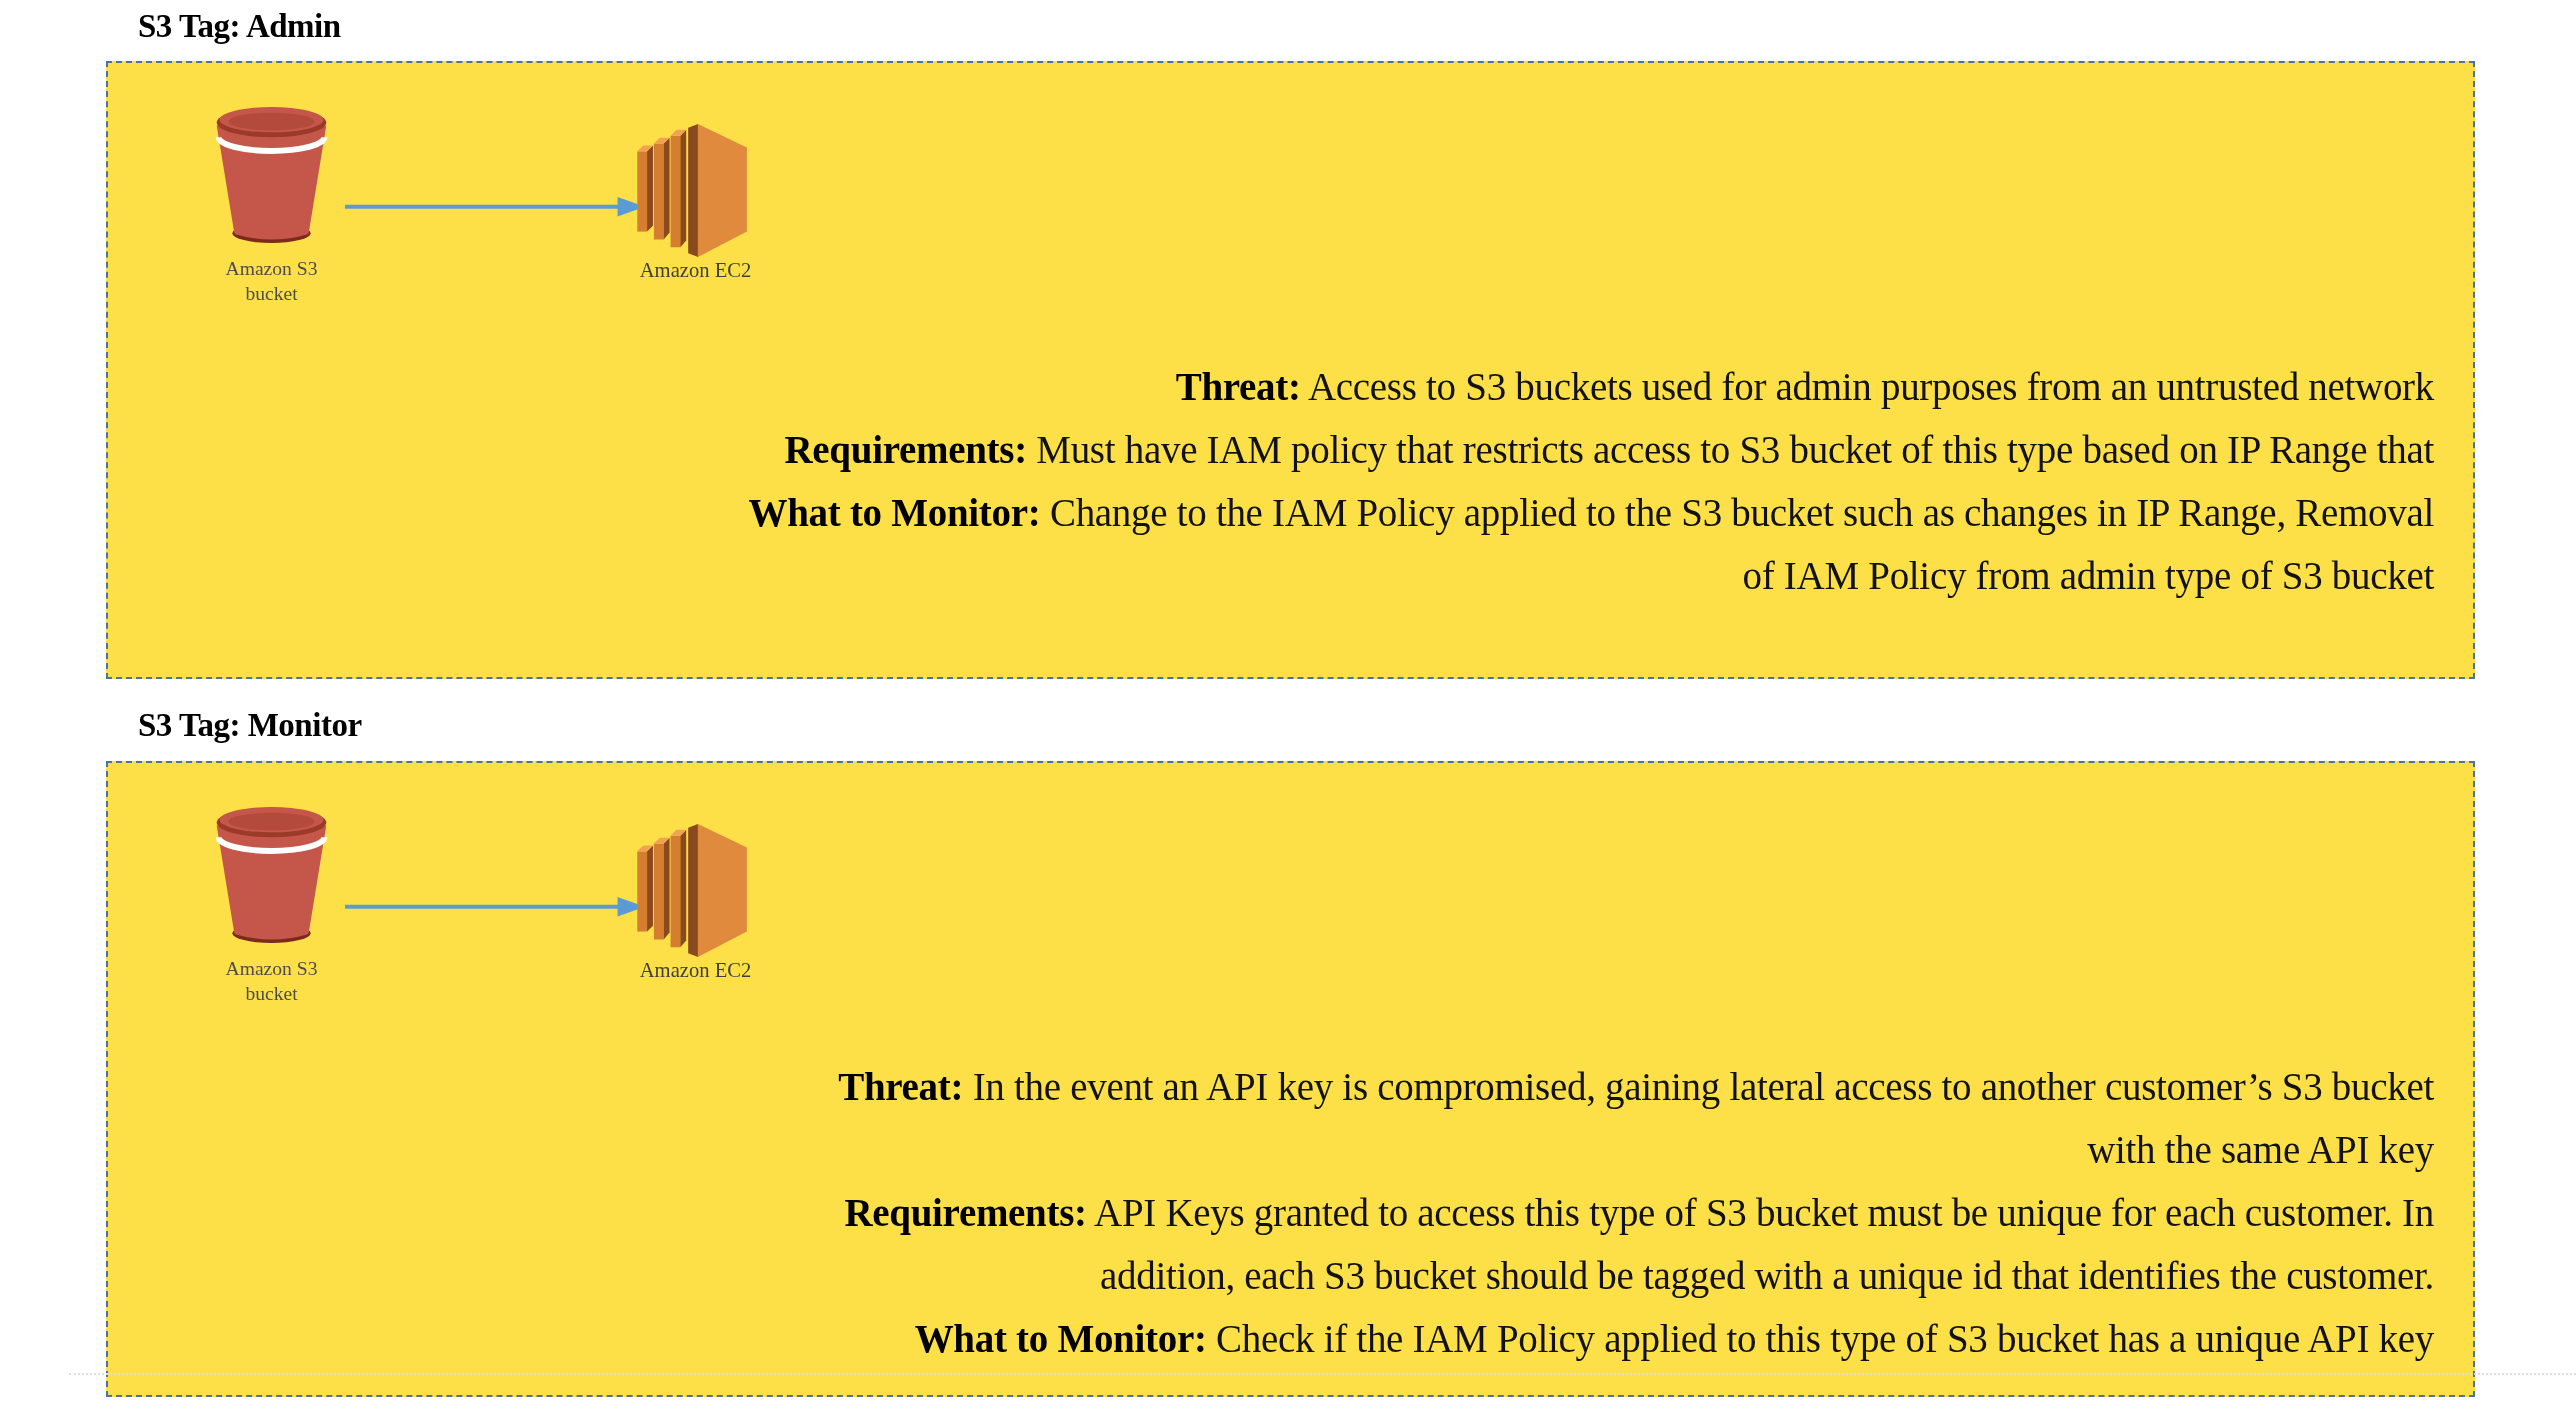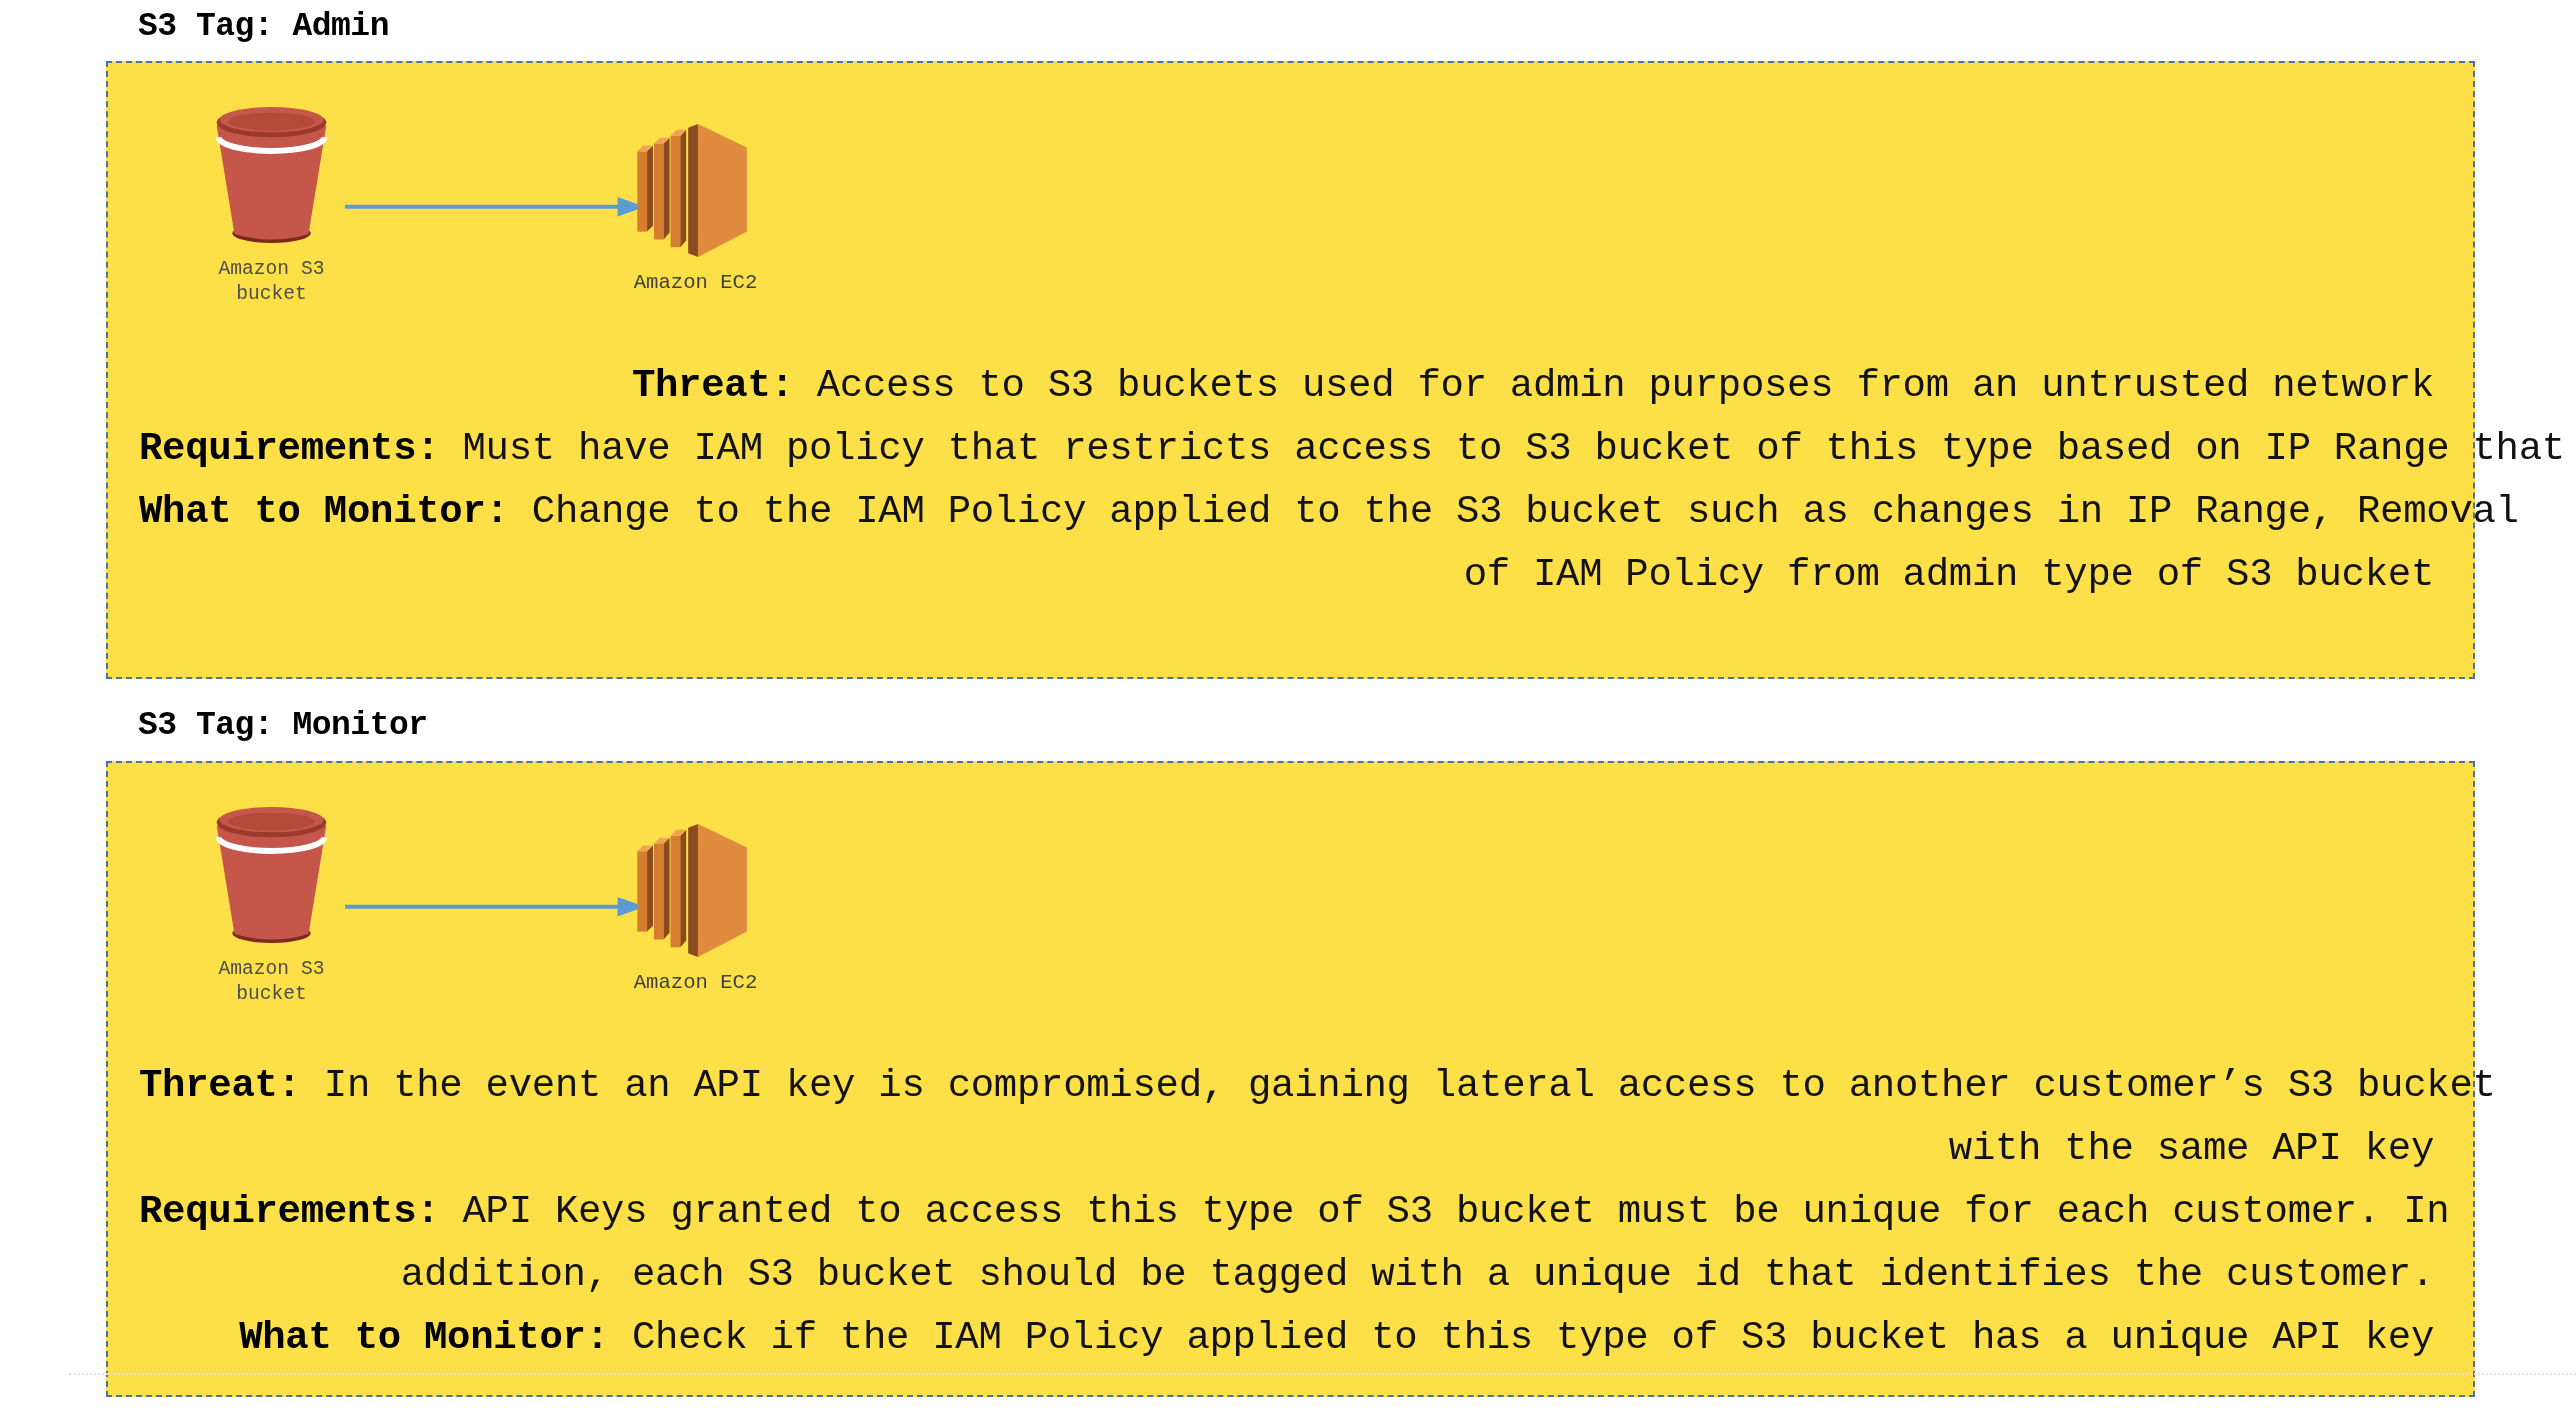--- a/index.html
+++ b/index.html
@@ -1,20 +1,20 @@
 <!DOCTYPE html>
 <html><head>
 <meta charset="utf-8">
 <style>
   html,body { margin:0; padding:0; background:#ffffff; }
   .stage {
     position:relative;
     width:2576px; height:1424px;
     background:#ffffff;
-    font-family:Liberation Mono, monospace;
+    font-family:Liberation Serif, serif;
     overflow:hidden;
   }
   .panel {
     position:absolute;
     left:106px;
     width:2369px;
     border:2.9px dashed #4a72a2;
     box-sizing:border-box;
     background:#fde047;
   }
@@ -39,21 +39,21 @@
 
   .icon-label {
     position:absolute;
     text-align:center;
     font-size:19.6px;
     line-height:24.5px;
     color:#4d4d4d;
     white-space:nowrap;
   }
   .s3-label { left:36px; top:194px; width:255px; }
-  .ec2-label { left:470px; top:208px; width:235px; font-size:20.6px; color:#3f3f3f; }
+  .ec2-label { left:470px; top:195px; width:235px; font-size:20.6px; color:#3f3f3f; }
 
   .text-block {
     position:absolute;
     left:31px; top:292px; right:39px;
     font-size:39px;
     line-height:63px;
     color:#121212;
     letter-spacing:-0.3px;
     text-align:right;
   }

